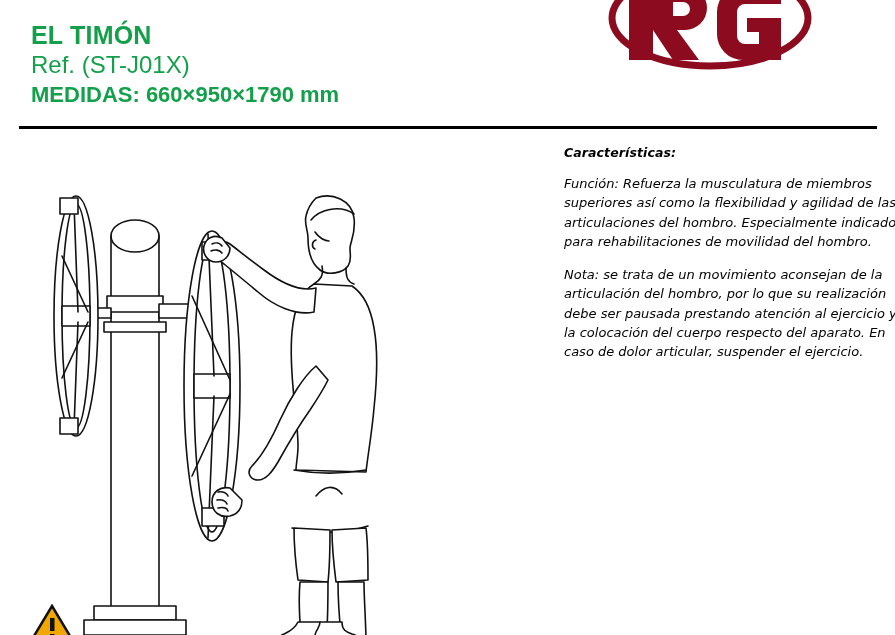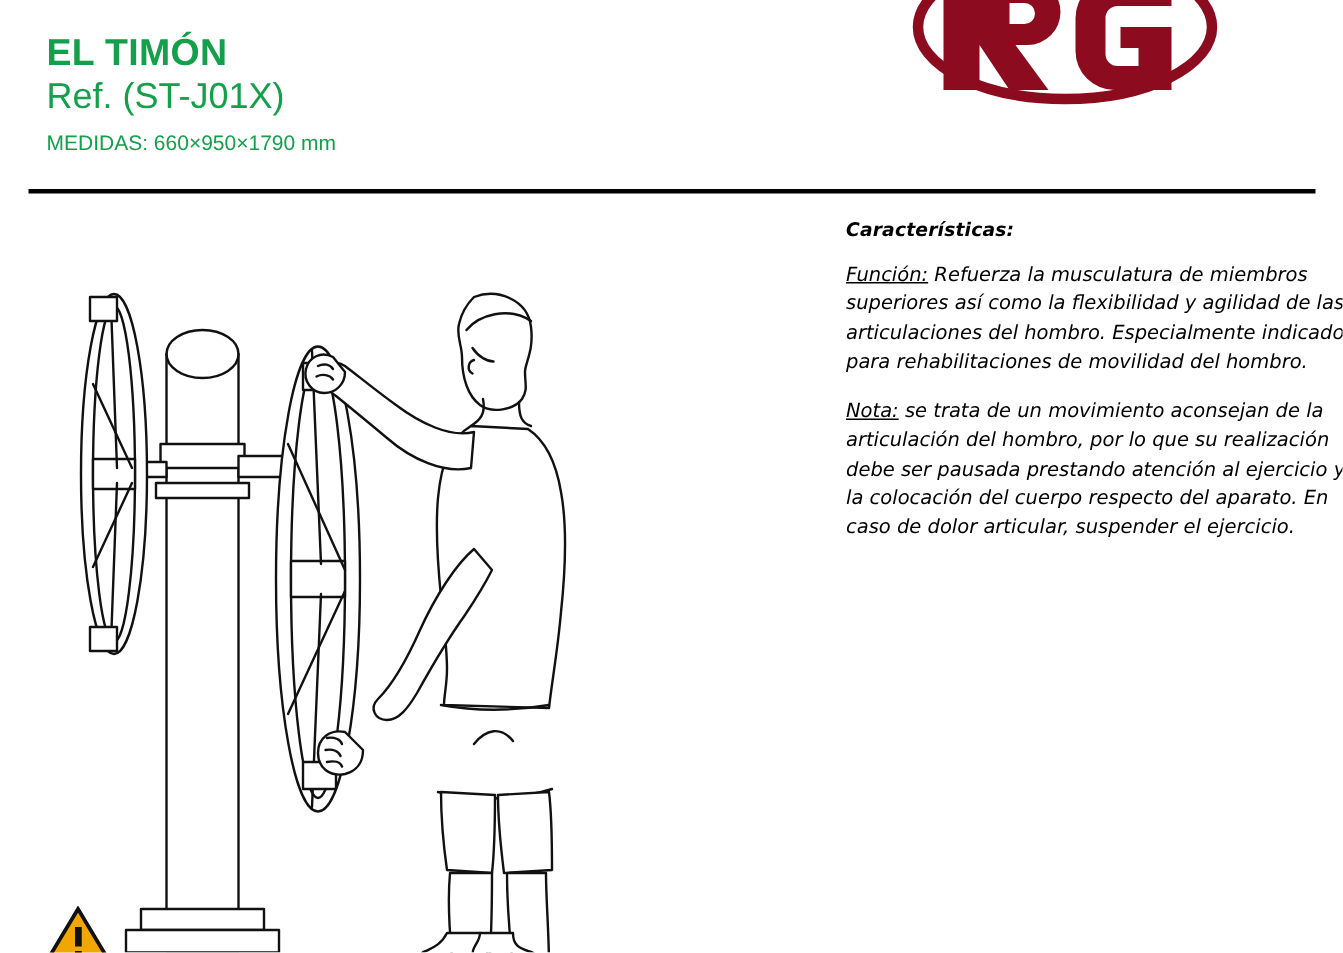--- a/index.html
+++ b/index.html
@@ -34,22 +34,22 @@
     letter-spacing: 0.2px;
     white-space: nowrap;
   }
   #title-line2 {
     font-size: 24px;
     font-weight: normal;
     line-height: 30px;
     white-space: nowrap;
   }
   #title-line3 {
-    font-size: 14px;
-    font-weight: normal;
+    font-size: 22px;
+    font-weight: bold;
     line-height: 30px;
     white-space: nowrap;
   }
 
   
   #logo {
     position: absolute;
     right: 6px; top: -34px;
     width: 210px;
     height: 104px;
@@ -97,21 +97,20 @@
     letter-spacing: 0.1px;
   }
   .para {
     font-size: 13px;
     font-style: italic;
     line-height: 19.3px;
     margin: 0 0 14px 0;
     text-align: left;
   }
   .para .lead {
-    text-decoration: underline;
   }
   .para:last-child { margin-bottom: 0; }
 </style>
 </head>
 <body>
 
 <div id="header">
 
   <div id="title-block">
     <div id="title-line1">EL TIMÓN</div>

